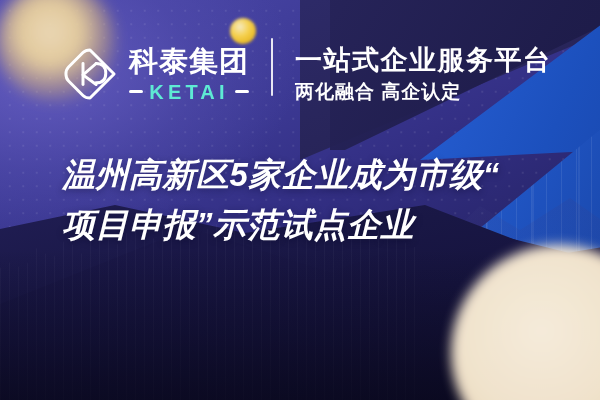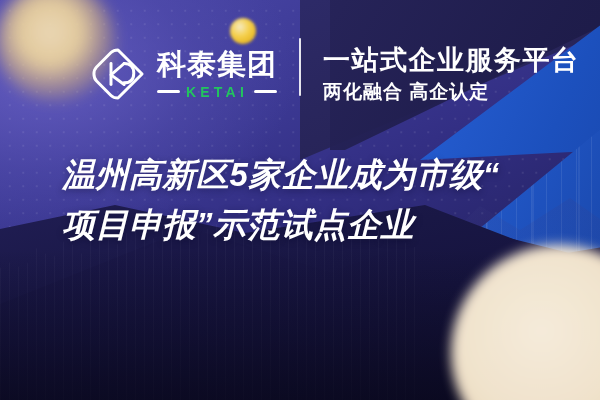--- a/index.html
+++ b/index.html
@@ -124,33 +124,33 @@
   }
   .blob-cream-br{
     right:-66px;bottom:-60px;width:215px;height:215px;
     background:radial-gradient(circle at 42% 40%, #fdf3e0 0%, #f8ead2 45%, #f2e0c2 68%, rgba(236,214,180,.55) 85%, rgba(220,200,170,0) 100%);
     filter:blur(6px);opacity:.97;
   }
 
   
   .header{
     position:absolute;left:0;top:38px;width:488px;height:72px;
-    display:flex;padding-left:62px;margin-left:28px;
+    display:flex;padding-left:62px;
   }
   .logo-lockup{display:flex;align-items:center;gap:11px;}
   .logo-mark{width:56px;height:56px;flex:0 0 auto;display:block;}
   .logo-words{display:flex;flex-direction:column;align-items:stretch;}
   .logo-cn{
     color:#ffffff;font-size:29px;font-weight:700;letter-spacing:1px;line-height:1;
     white-space:nowrap;
   }
   .logo-en-row{display:flex;align-items:center;gap:6px;margin-top:6px;}
   .logo-rule{height:3px;background:#ffffff;flex:1 1 auto;min-width:10px;border-radius:2px;}
   .logo-en{
-    color:#22c55e;font-size:14px;font-weight:700;letter-spacing:4.2px;line-height:1;white-space:nowrap;
+    color:#5eead4;font-size:20px;font-weight:700;letter-spacing:4.2px;line-height:1;white-space:nowrap;
   }
   .divider{
     width:2px;height:58px;background:rgba(255,255,255,.88);margin:0 22px 0 22px;flex:0 0 auto;border-radius:1px;
   }
   .tagline{display:flex;flex-direction:column;justify-content:center;}
   .tagline-main{
     color:#ffffff;font-size:27px;font-weight:700;letter-spacing:1.5px;line-height:1.12;white-space:nowrap;
   }
   .tagline-sub{
     color:#ffffff;font-size:19px;font-weight:700;letter-spacing:1px;line-height:1.15;margin-top:5px;white-space:nowrap;

